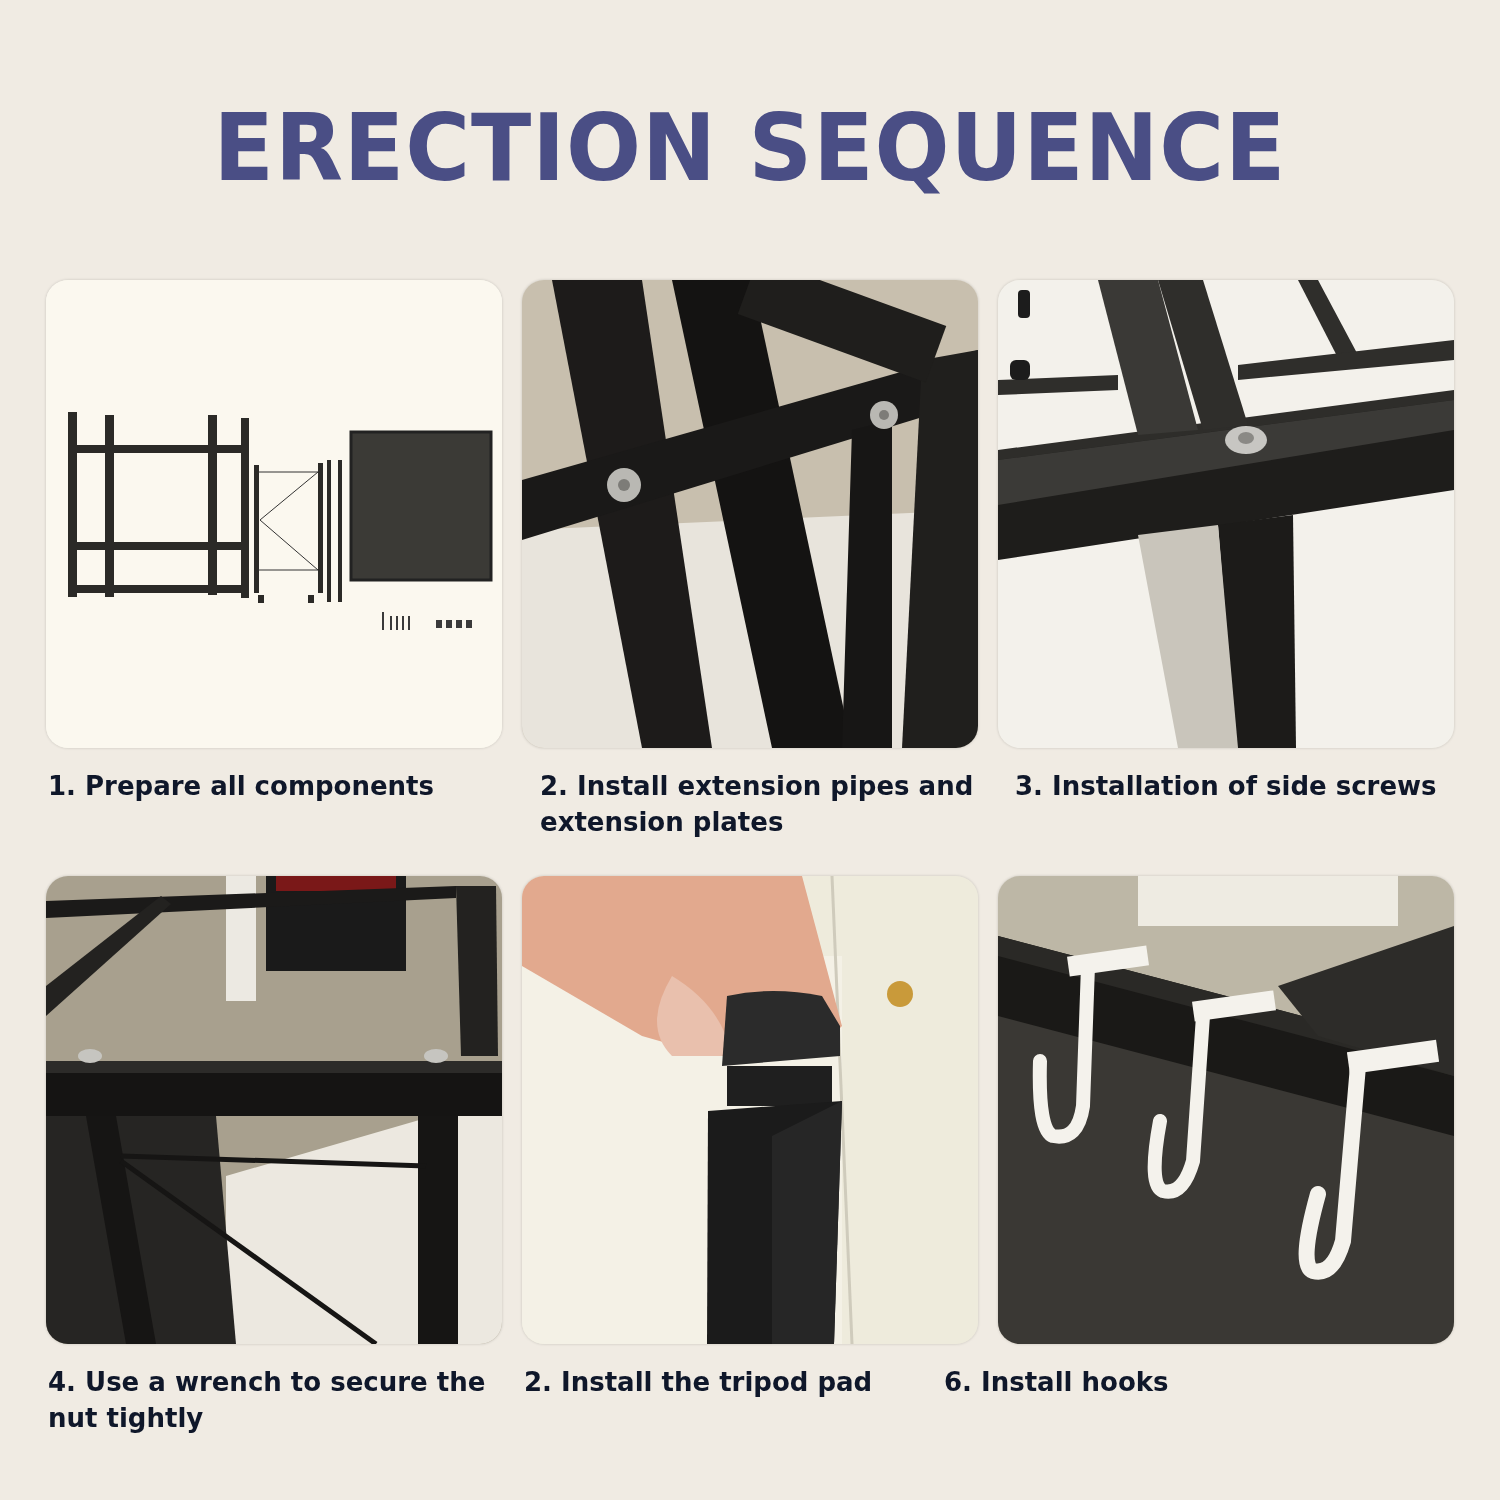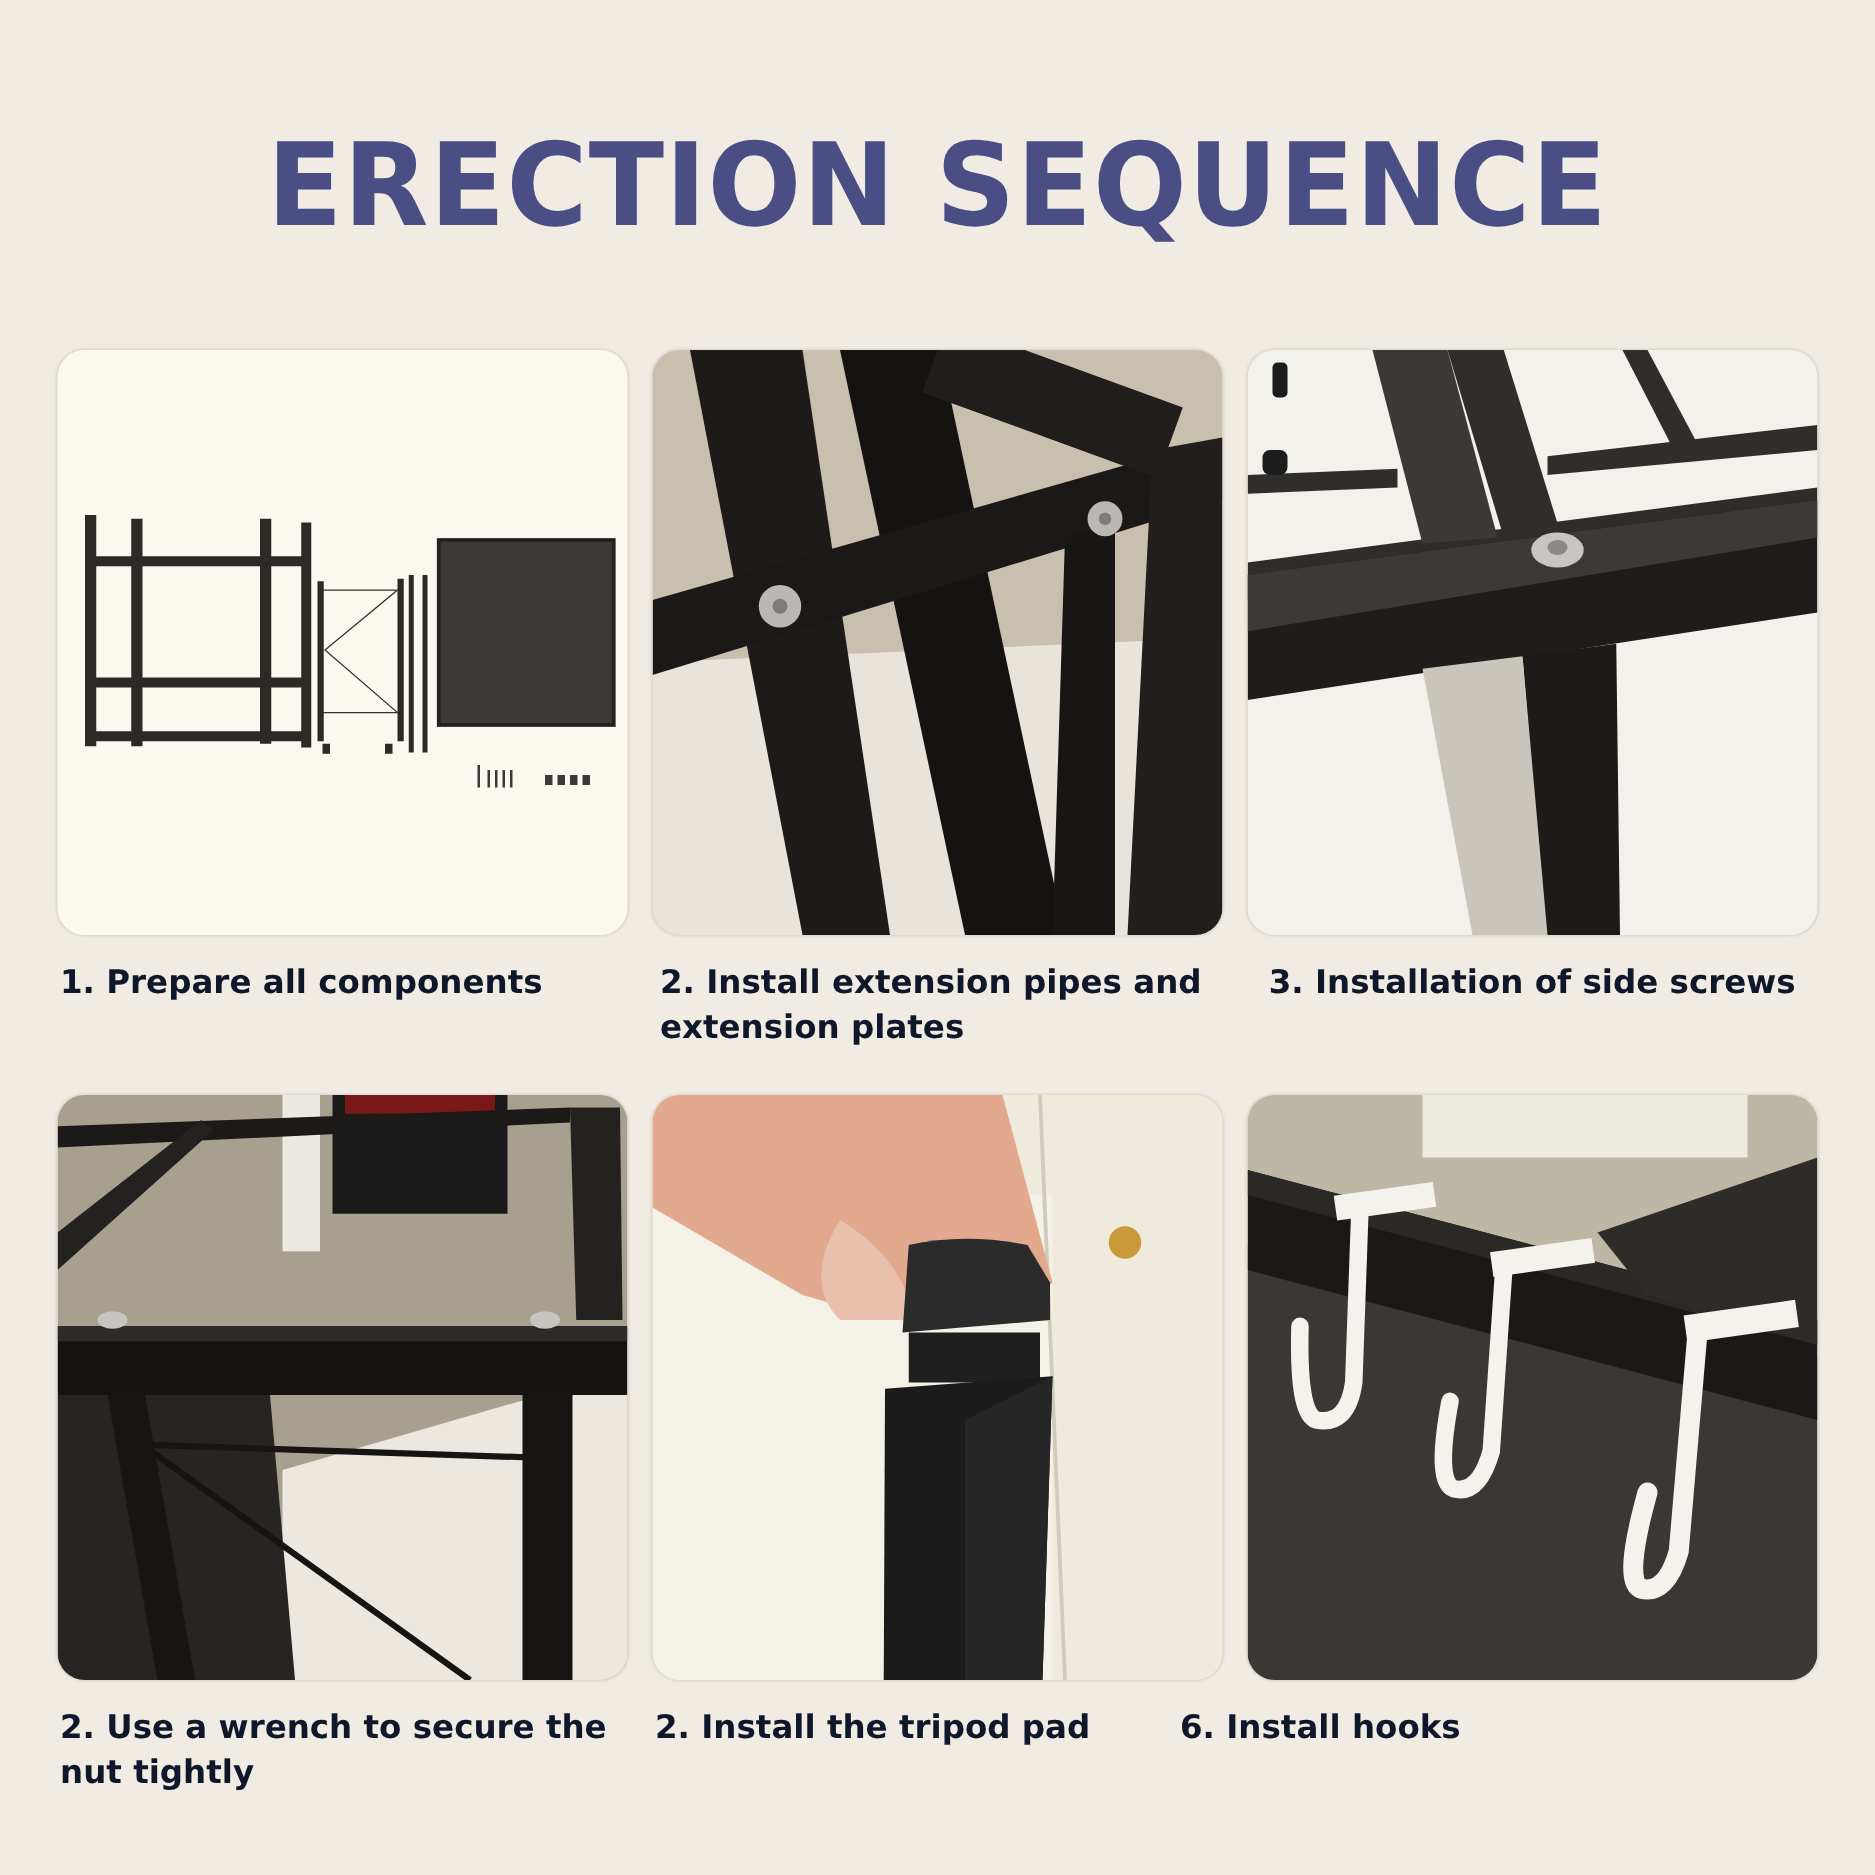--- a/index.html
+++ b/index.html
@@ -89,21 +89,21 @@
     <polygon points="0,200 456,70 456,120 0,260" fill="#1a1918"></polygon>
     <polygon points="400,80 456,70 456,468 380,468" fill="#201f1d"></polygon>
     <polygon points="330,150 370,140 370,468 320,468" fill="#171615"></polygon>
     <rect x="220" y="10" width="200" height="60" fill="#1f1e1c" transform="rotate(20 320 40)"></rect>
     <circle cx="102" cy="205" r="17" fill="#b9b8b3"></circle>
     <circle cx="102" cy="205" r="6" fill="#7d7c78"></circle>
     <circle cx="362" cy="135" r="14" fill="#b9b8b3"></circle>
     <circle cx="362" cy="135" r="5" fill="#7d7c78"></circle>
   </svg>
 </div>
-<div class="caption" style="left:528px; top:768px;">2. Install extension pipes and extension plates</div>
+<div class="caption" style="left:540px; top:768px;">2. Install extension pipes and extension plates</div>
 
 <div class="card" style="left:998px; top:280px;">
   <svg viewBox="0 0 456 468">
     <rect width="456" height="468" fill="#f3f1eb"></rect>
     <polygon points="0,170 456,110 456,150 0,200" fill="#2e2d2a"></polygon>
     <polygon points="100,0 160,0 200,150 140,155" fill="#3a3936"></polygon>
     <polygon points="160,0 205,0 250,145 205,150" fill="#2f2e2b"></polygon>
     <polygon points="300,0 320,0 360,75 340,78" fill="#2f2e2b"></polygon>
     <polygon points="0,100 120,95 120,110 0,115" fill="#2f2e2b"></polygon>
     <polygon points="240,85 456,60 456,80 240,100" fill="#2f2e2b"></polygon>
@@ -133,21 +133,21 @@
     <rect x="0" y="185" width="456" height="12" fill="#2c2b29"></rect>
     <polygon points="0,240 170,240 190,468 0,468" fill="#262523"></polygon>
     <polygon points="40,240 70,240 110,468 80,468" fill="#161514"></polygon>
     <rect x="372" y="240" width="40" height="228" fill="#161514"></rect>
     <line x1="75" y1="280" x2="380" y2="290" stroke="#161514" stroke-width="5"></line>
     <line x1="75" y1="285" x2="330" y2="468" stroke="#161514" stroke-width="5"></line>
     <ellipse cx="44" cy="180" rx="12" ry="7" fill="#c6c5c0"></ellipse>
     <ellipse cx="390" cy="180" rx="12" ry="7" fill="#c6c5c0"></ellipse>
   </svg>
 </div>
-<div class="caption" style="left:48px; top:1364px;">2. Use a wrench to secure the nut tightly</div>
+<div class="caption" style="left:48px; top:1364px;">4. Use a wrench to secure the nut tightly</div>
 
 <div class="card" style="left:522px; top:876px;">
   <svg viewBox="0 0 456 468">
     <rect width="456" height="468" fill="#eeebdc"></rect>
     <rect x="0" y="80" width="320" height="388" fill="#f4f1e6"></rect>
     <line x1="310" y1="0" x2="330" y2="468" stroke="#cfcbbc" stroke-width="3"></line>
     <circle cx="378" cy="118" r="13" fill="#c99a3a"></circle>
     <path d="M0 0 L280 0 L320 150 L300 170 L190 180 L120 160 L0 90 Z" fill="#e2a98e"></path>
     <path d="M150 100 Q200 130 210 180 L150 180 Q120 150 150 100 Z" fill="#e9c0ad"></path>
     <path d="M205 120 Q250 110 300 120 L318 150 L318 180 L200 190 Z" fill="#2b2b2b"></path>

